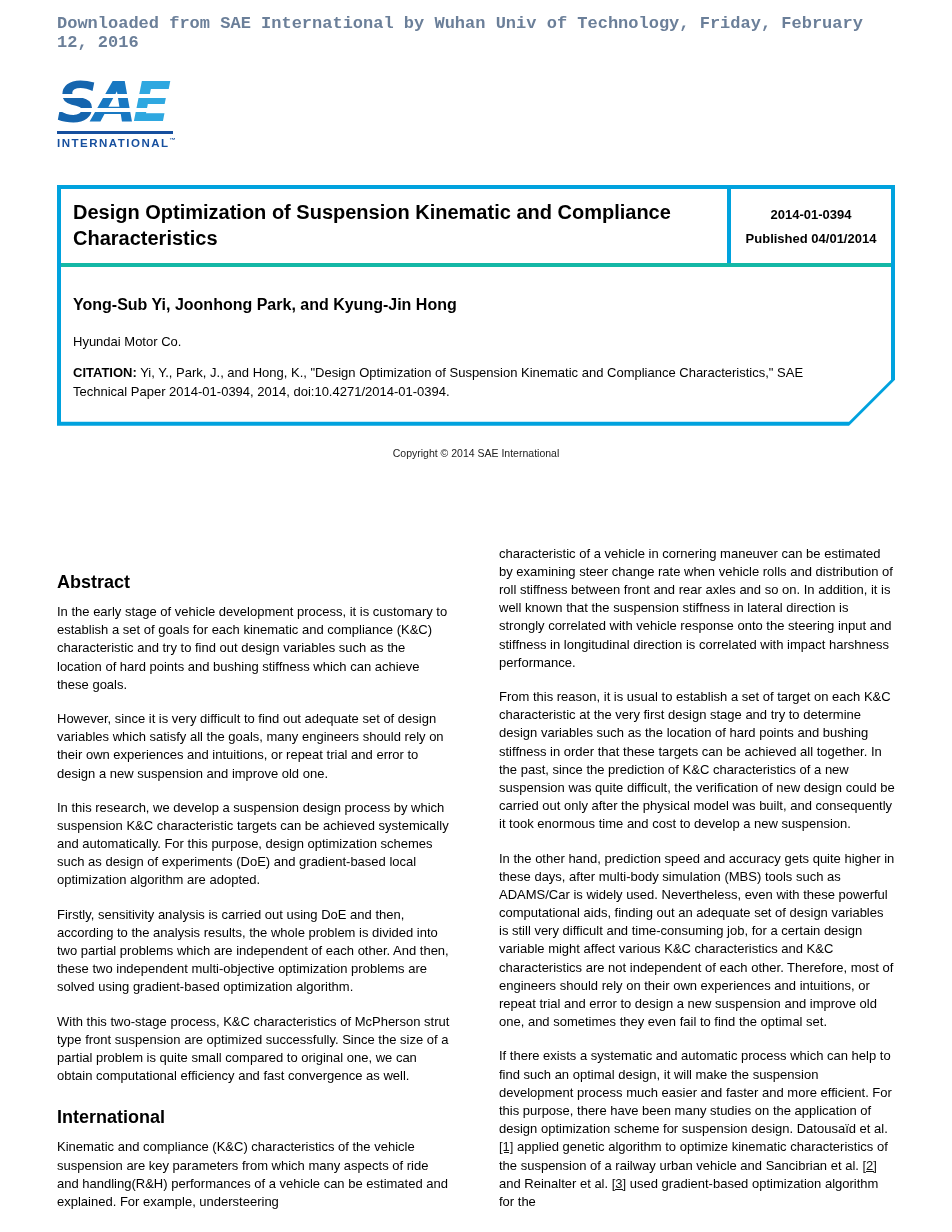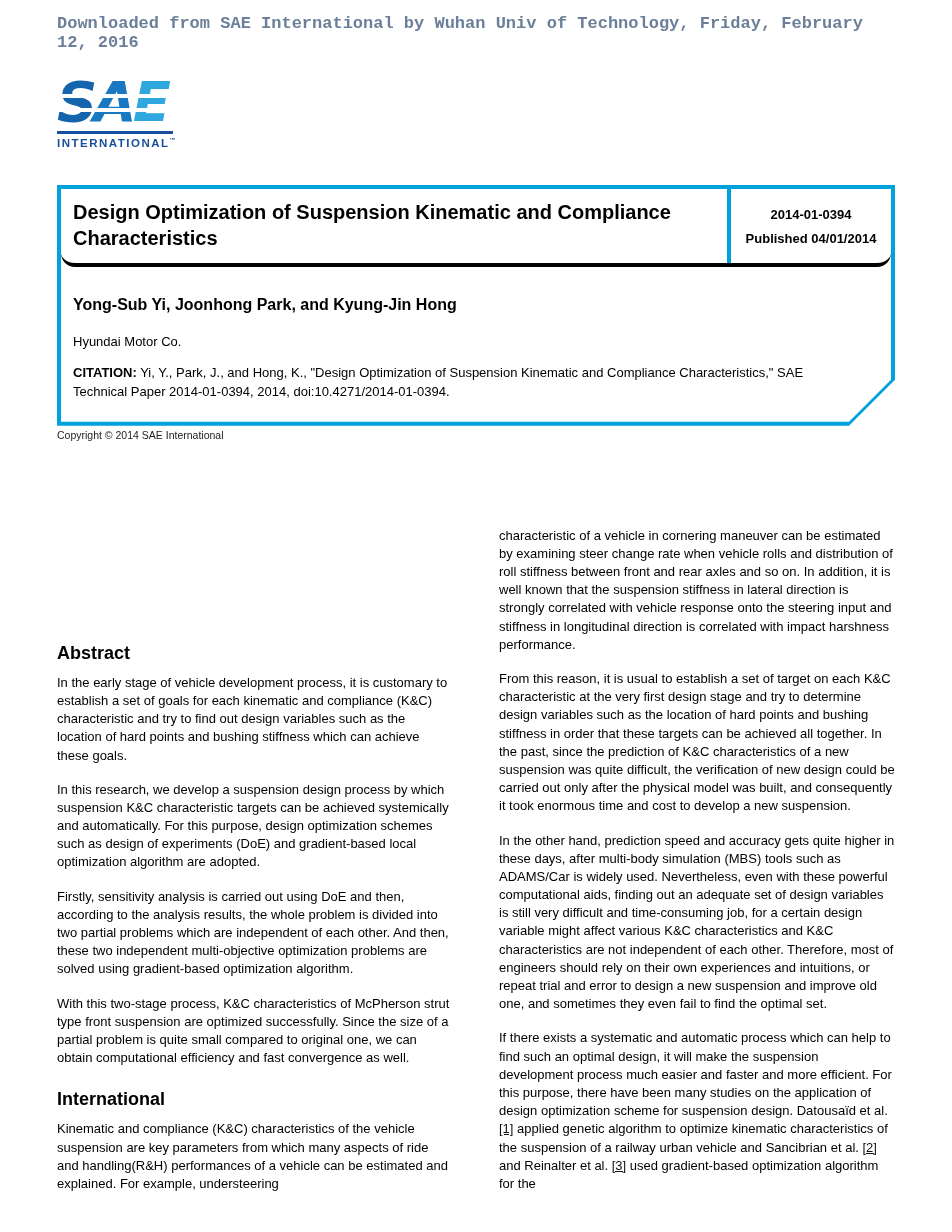--- a/index.html
+++ b/index.html
@@ -43,41 +43,41 @@
   .header-box-outer {
     margin-top:36px;
     background:#00a2de;
     padding:4px;
     clip-path: polygon(0 0, 100% 0, 100% calc(100% - 46px), calc(100% - 46px) 100%, 0 100%);
   }
   .header-box {
     background:#fff;
     clip-path: polygon(0 0, 100% 0, 100% calc(100% - 42px), calc(100% - 42px) 100%, 0 100%);
   }
-  .hb-top { display:flex; border-bottom:4px solid #000000;border-radius:14px; }
+  .hb-top { display:flex; border-bottom:4px solid #14b8a6; }
   .hb-title {
     flex:1; padding:10px 14px 12px 12px;
     font-size:20px; font-weight:bold; line-height:1.3; color:#000;
   }
   .hb-meta {
     width:164px; border-left:4px solid #00a2de;
     display:flex; flex-direction:column; align-items:center; justify-content:center;
     gap:9px; padding:10px; text-align:center;
   }
   .hb-number, .hb-published { font-weight:bold; font-size:13px; }
   .hb-authors { padding:29px 12px 0 12px; }
   .hb-authors-names { font-weight:bold; font-size:16px; }
   .hb-affiliation { font-size:13px; margin-top:20px; }
   .hb-citation {
     padding:15px 12px 20px 12px;
     font-size:13px; line-height:1.45; max-width:772px;
   }
   .hb-citation .cit-label { font-weight:bold; }
 
-  .copyright { margin-top:3px; font-size:10.5px; color:#222; }
+  .copyright { margin-top:21px; font-size:10.5px; color:#222;text-align:center; }
 
   
   .columns { display:flex; gap:46px; margin-top:86px;align-items:flex-end; }
   .col { width:396px; }
   .section-heading { font-size:18px; font-weight:bold; margin:2px 0 10px 0; color:#000; }
   .col p { font-size:13px; line-height:1.4; margin-bottom:16px; color:#000; }
   .ref-link { color:#111; text-decoration:underline; cursor:pointer; }
   .intro-heading-wrap { margin-top:22px; }
 </style>
 </head>
@@ -117,20 +117,21 @@
     </div>
   </div>
 
   <div class="copyright">Copyright © 2014 SAE International</div>
 
   <div class="columns">
     <div class="col">
       <div class="section-heading">Abstract</div>
       <div>
           <p>In the early stage of vehicle development process, it is customary to establish a set of goals for each kinematic and compliance (K&amp;C) characteristic and try to find out design variables such as the location of hard points and bushing stiffness which can achieve these goals.</p>
+          <p>However, since it is very difficult to find out adequate set of design variables which satisfy all the goals, many engineers should rely on their own experiences and intuitions, or repeat trial and error to design a new suspension and improve old one.</p>
           <p>In this research, we develop a suspension design process by which suspension K&amp;C characteristic targets can be achieved systemically and automatically. For this purpose, design optimization schemes such as design of experiments (DoE) and gradient-based local optimization algorithm are adopted.</p>
           <p>Firstly, sensitivity analysis is carried out using DoE and then, according to the analysis results, the whole problem is divided into two partial problems which are independent of each other. And then, these two independent multi-objective optimization problems are solved using gradient-based optimization algorithm.</p>
           <p>With this two-stage process, K&amp;C characteristics of McPherson strut type front suspension are optimized successfully. Since the size of a partial problem is quite small compared to original one, we can obtain computational efficiency and fast convergence as well.</p>
         </div>
       <div class="intro-heading-wrap">
         <div class="section-heading">International</div>
         <div>
             <p>Kinematic and compliance (K&amp;C) characteristics of the vehicle suspension are key parameters from which many aspects of ride and handling(R&amp;H) performances of a vehicle can be estimated and explained. For example, understeering</p>
           </div>
       </div>

